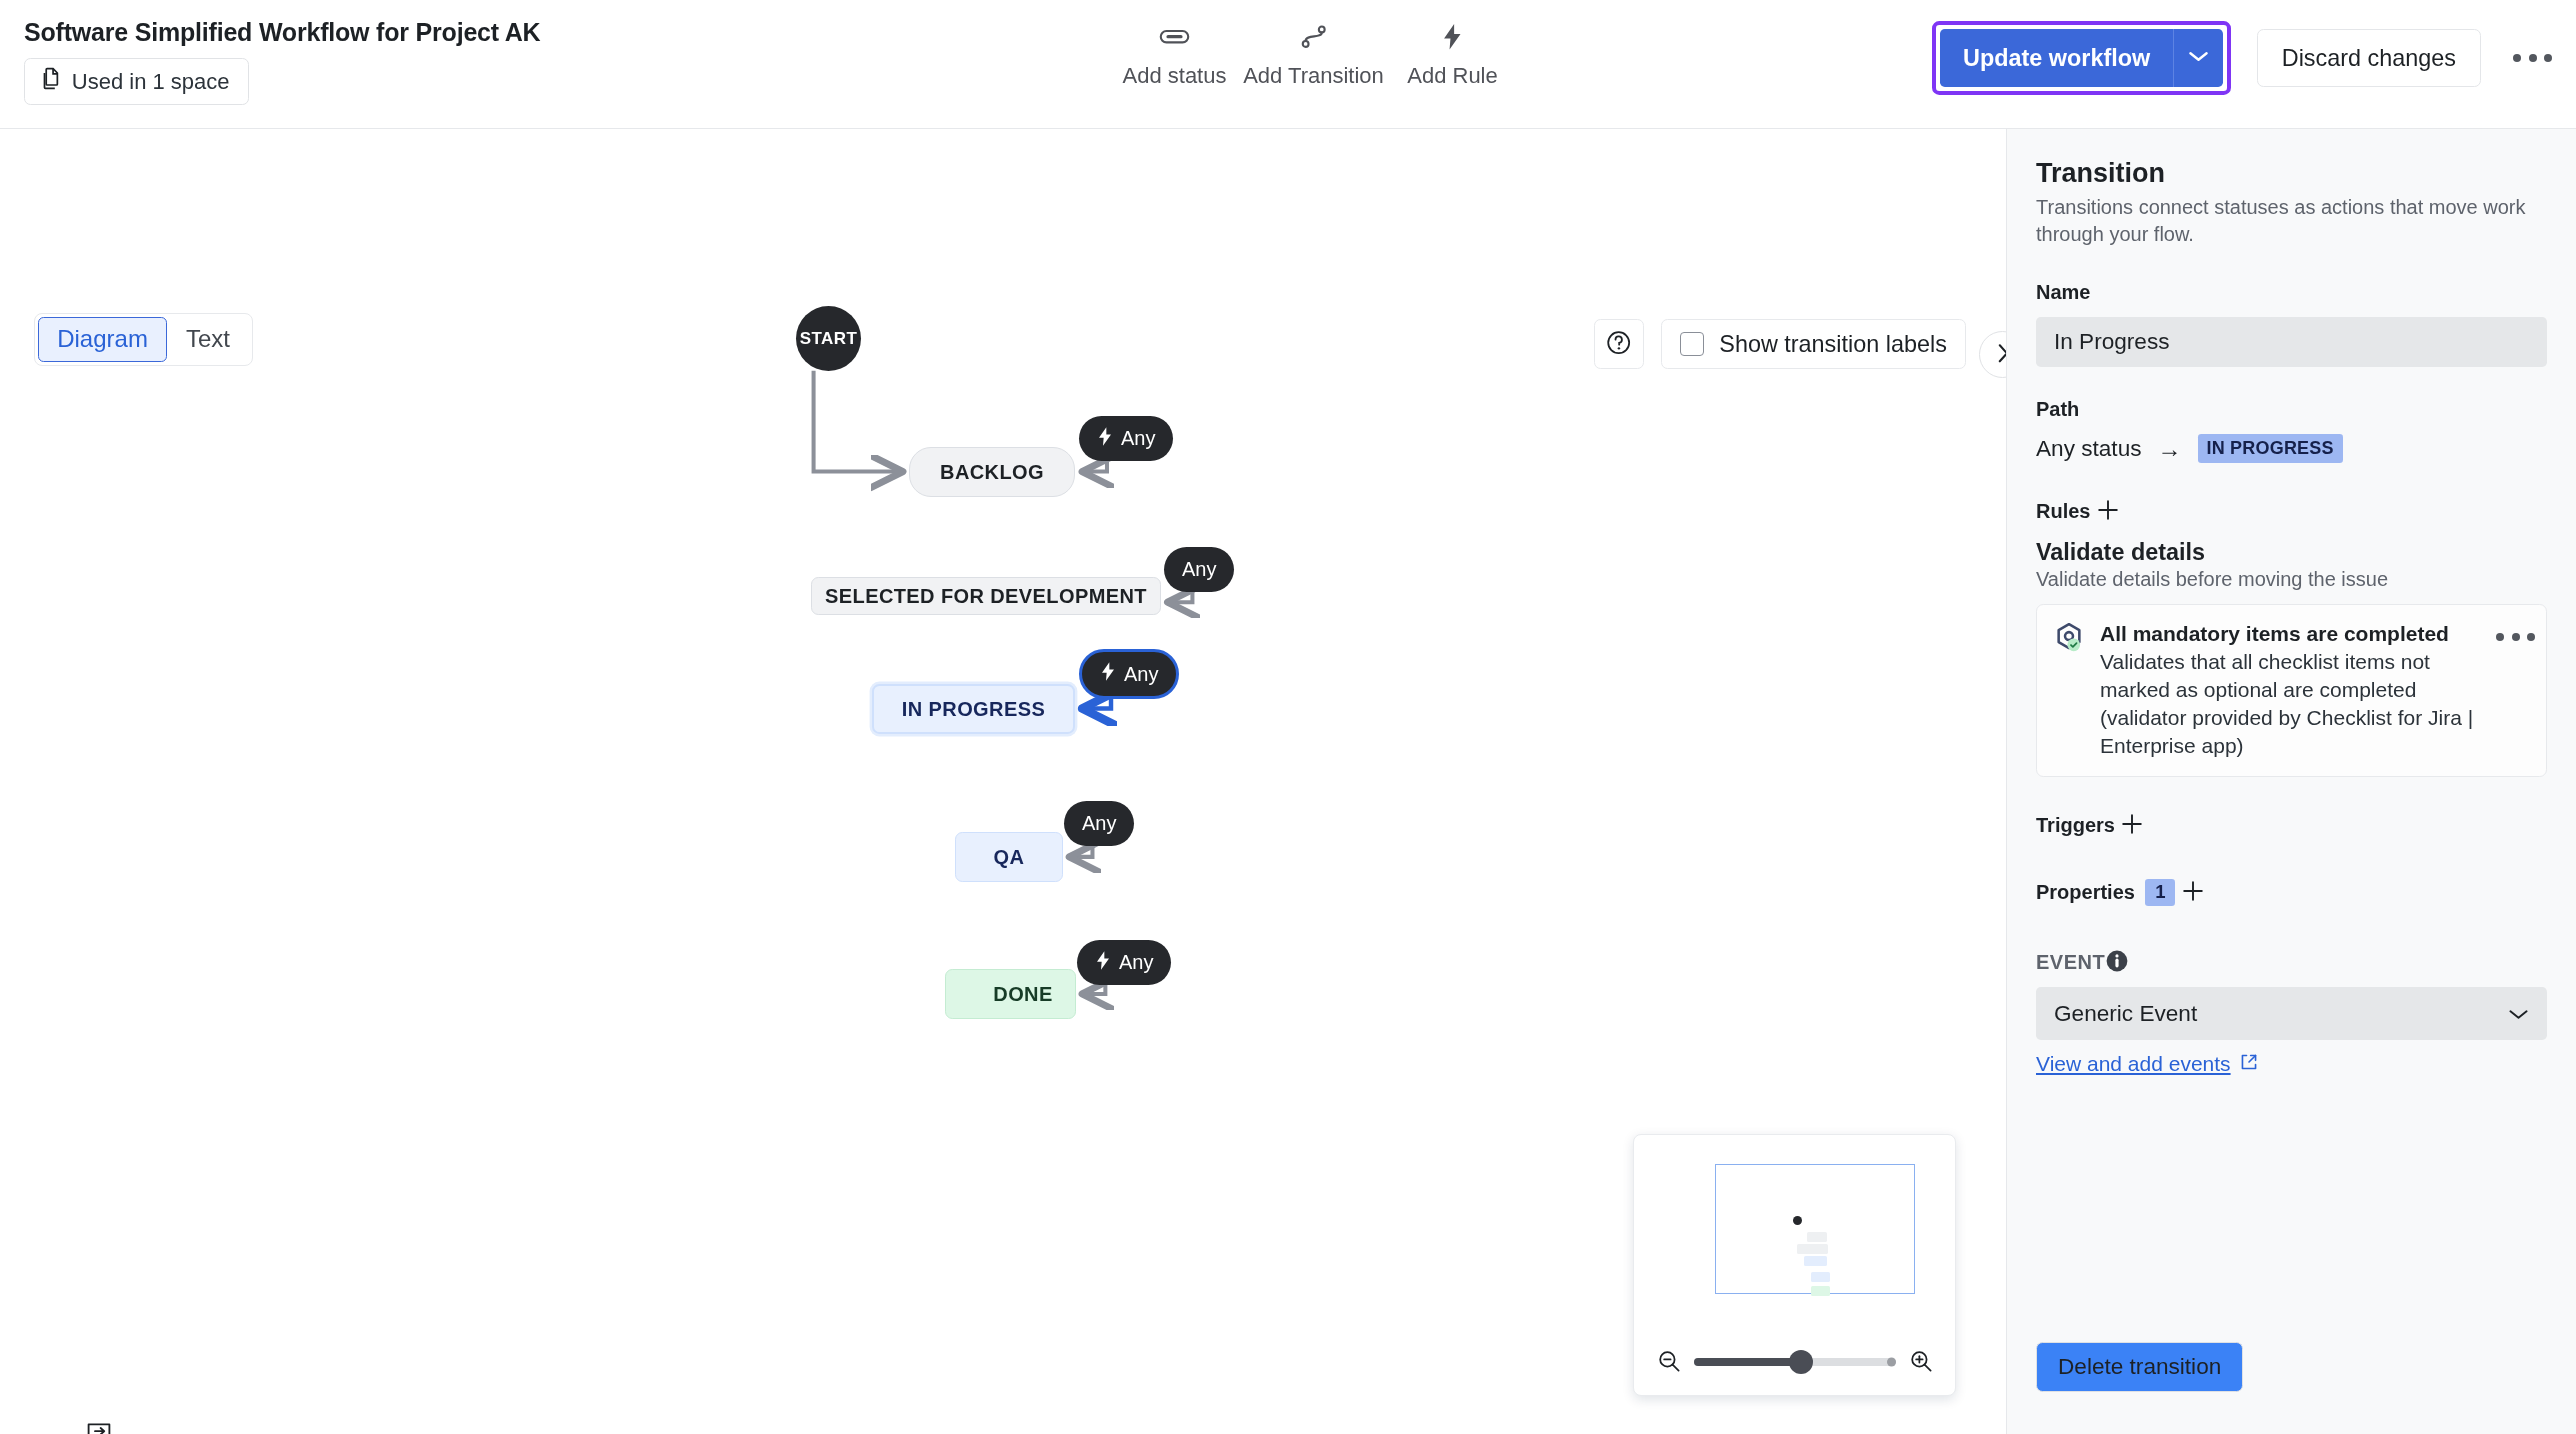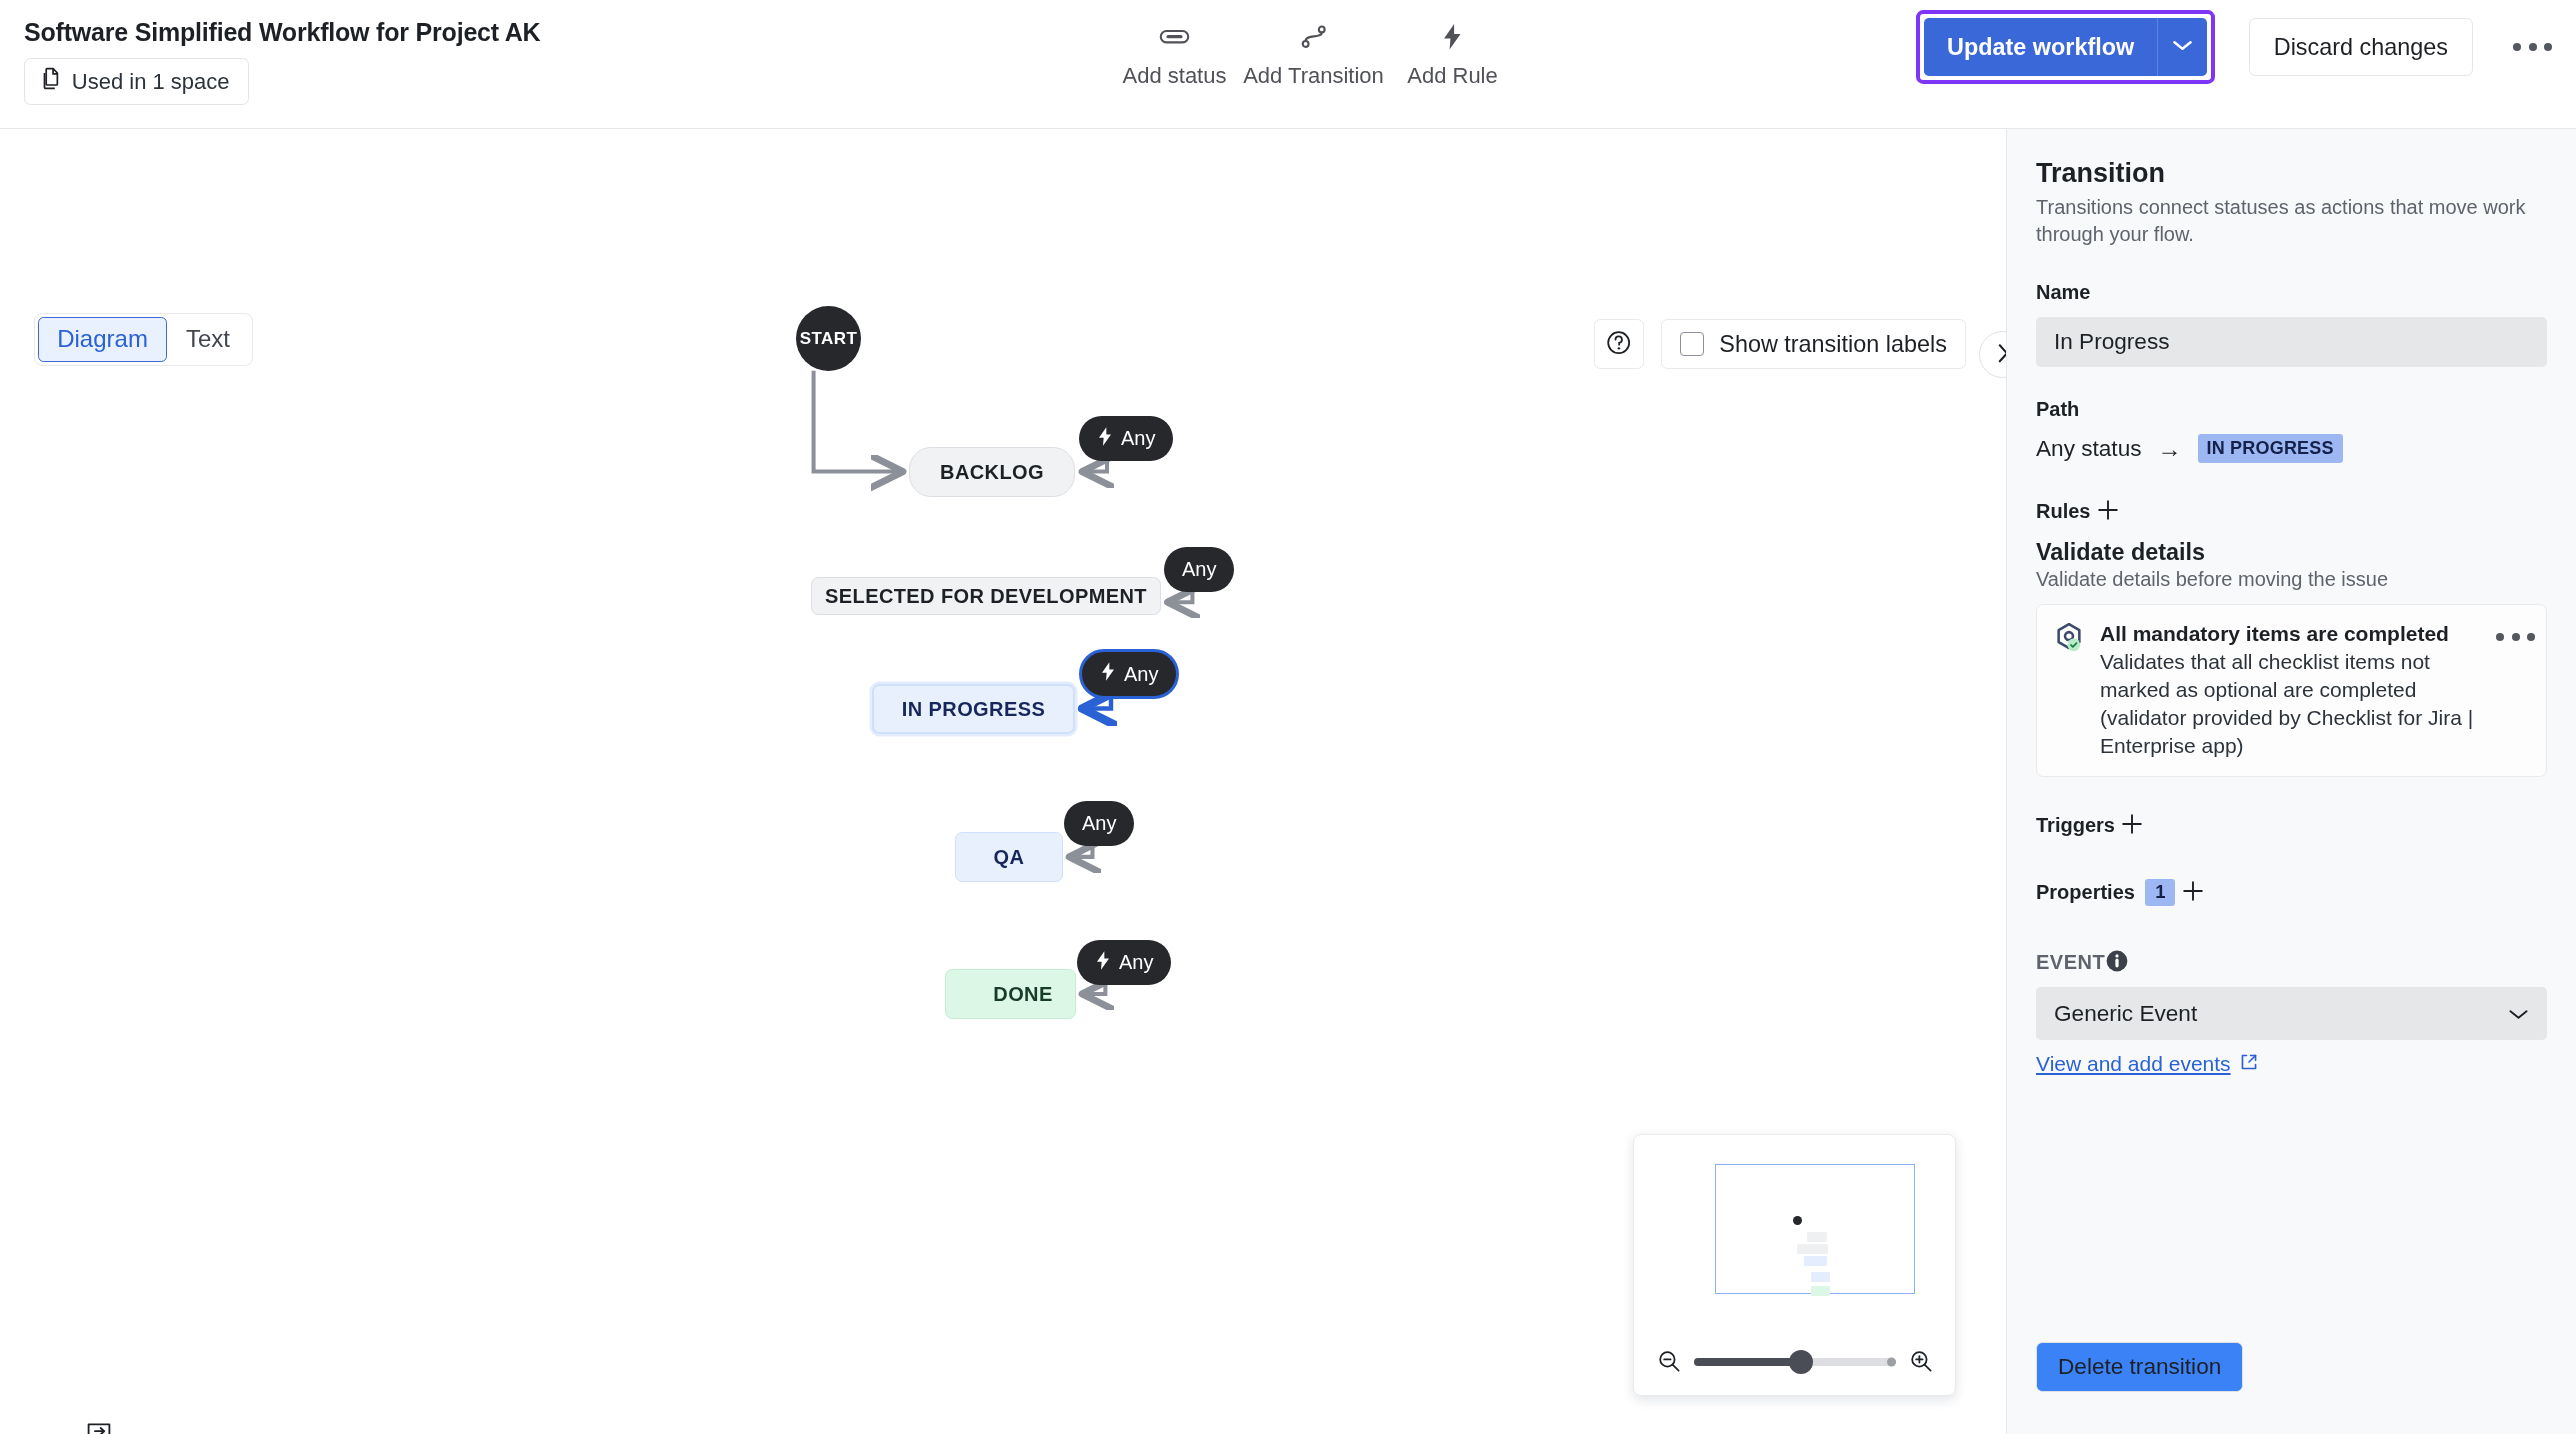--- a/index.html
+++ b/index.html
@@ -38,22 +38,22 @@
   }
   .tool-btn {
     width: 139px; display: flex; flex-direction: column; align-items: center;
     gap: 9.7px; cursor: pointer; background: none; border: none;
     font-family: inherit;
   }
   .tool-btn .glyph { height: 32px; display: flex; align-items: center; justify-content: center; }
   .tool-btn .tlabel { font-size: 22px; color: #505258; white-space: nowrap; }
 
   .hdr-right {
-    position: absolute; right: 21px; top: 10px;
-    display: flex; align-items: center; gap: 16px;
+    position: absolute; right: 21px; top: 21px;
+    display: flex; align-items: center; gap: 8px;
   }
   .update-wrap {
     border: 4px solid #7f35f5; border-radius: 7.3px; padding: 4px;
     display: flex; align-items: center;
   }
   .btn-update {
     background: #3b68d9; color: #fff; border: none;
     font-family: inherit; font-size: 23.4px; font-weight: bold;
     padding: 0 22.6px; height: 58px; border-radius: 4.8px 0 0 4.8px;
     cursor: pointer; display: flex; align-items: center;

